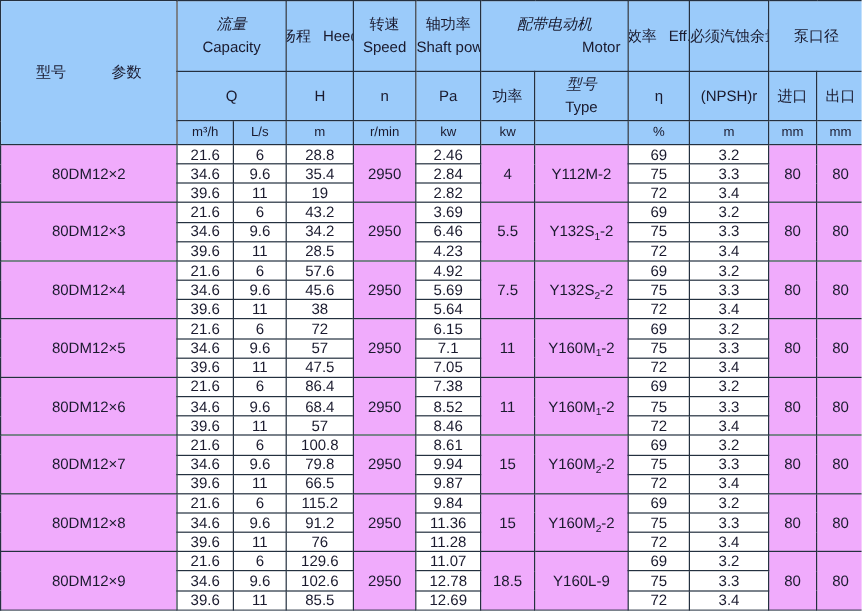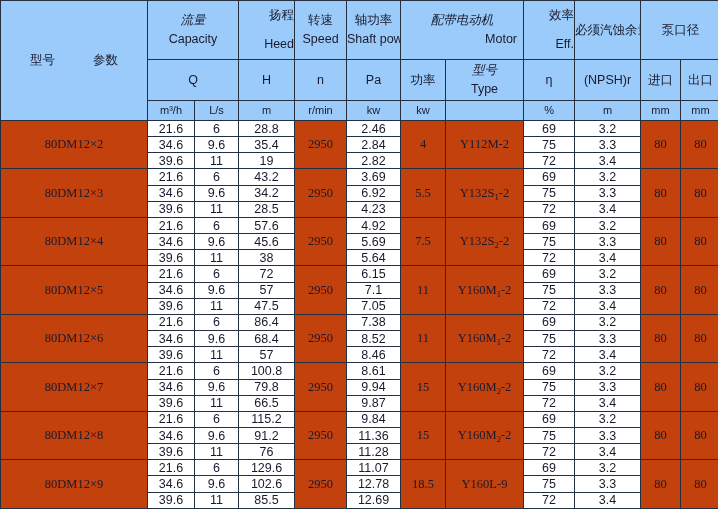--- a/index.html
+++ b/index.html
@@ -51,32 +51,31 @@
   }
   .two-line {
     display: flex;
     flex-direction: column;
     justify-content: center;
     line-height: 1.5;
   }
   .cn-left  { text-align: center; font-style: italic; }
   .en-right { text-align: right; padding-right: 6px; }
   .en-center{ text-align: center; }
-  .stack-gap { gap: 10px; display: flex; flex-direction: column; text-align: right; }
+  .stack-gap { gap: 10px; display: flex; flex-direction: row; }
 
   
   .cell {
     background: #ffffff;
     font-size: 12.5px;
     height: 15px;
   }
   .grp {
-    background: #c2410c;
+    background: #f0abfc;
     font-size: 12.5px;
-    font-family: Liberation Serif, serif;
   }
   .model-cell { font-size: 12.5px; }
   sub { font-size: 8.5px; vertical-align: baseline; position: relative; top: 3px; }
   .thick-top { border-top: 2px solid #24303f; }
 </style>
 </head>
 <body>
 
 <table id="pump-table">
   <colgroup>
@@ -224,21 +223,21 @@
         <td class="grp thick-top" rowspan="3">Y132S<sub>1</sub>-2</td>
         <td class="cell thick-top">69</td>
         <td class="cell thick-top">3.2</td>
         <td class="grp thick-top" rowspan="3">80</td>
         <td class="grp thick-top" rowspan="3">80</td>
       </tr>
       <tr>
         <td class="cell">34.6</td>
         <td class="cell">9.6</td>
         <td class="cell">34.2</td>
-        <td class="cell">6.92</td>
+        <td class="cell">6.46</td>
         <td class="cell">75</td>
         <td class="cell">3.3</td>
       </tr>
       <tr>
         <td class="cell">39.6</td>
         <td class="cell">11</td>
         <td class="cell">28.5</td>
         <td class="cell">4.23</td>
         <td class="cell">72</td>
         <td class="cell">3.4</td>

